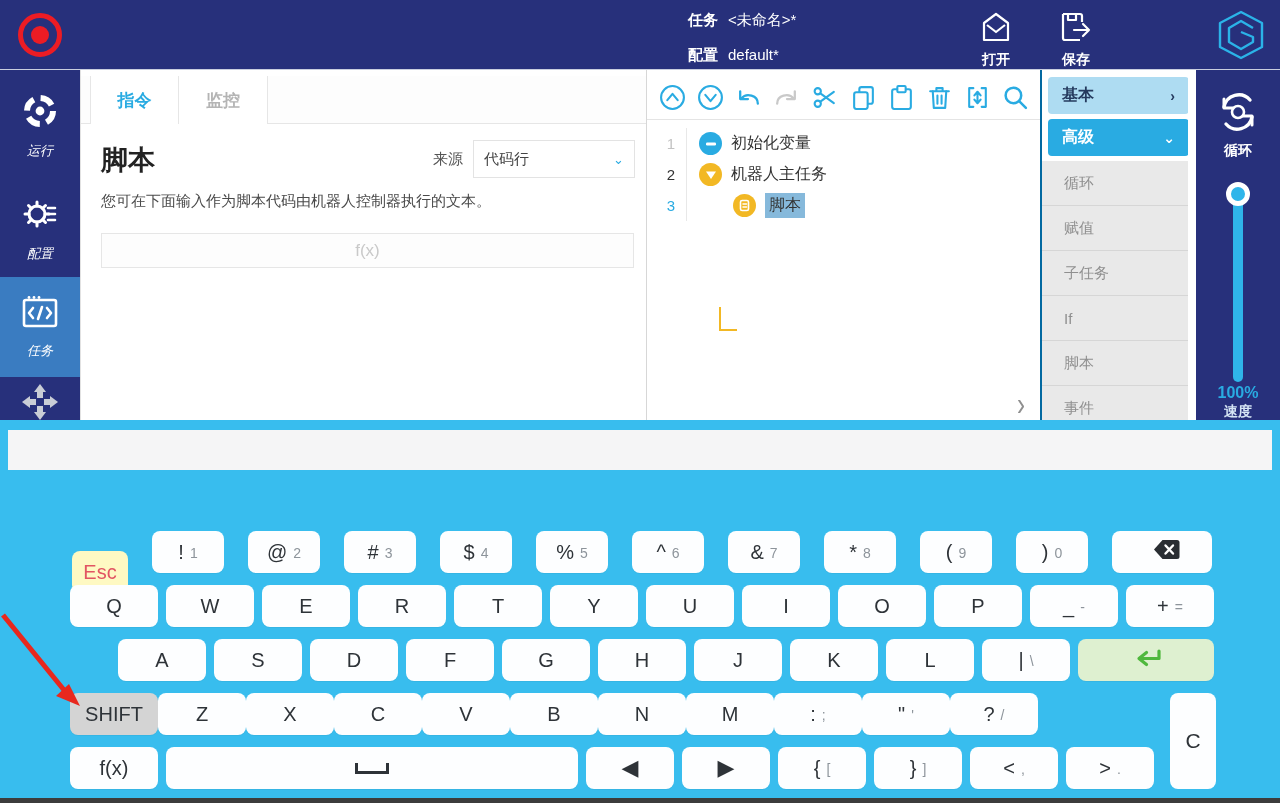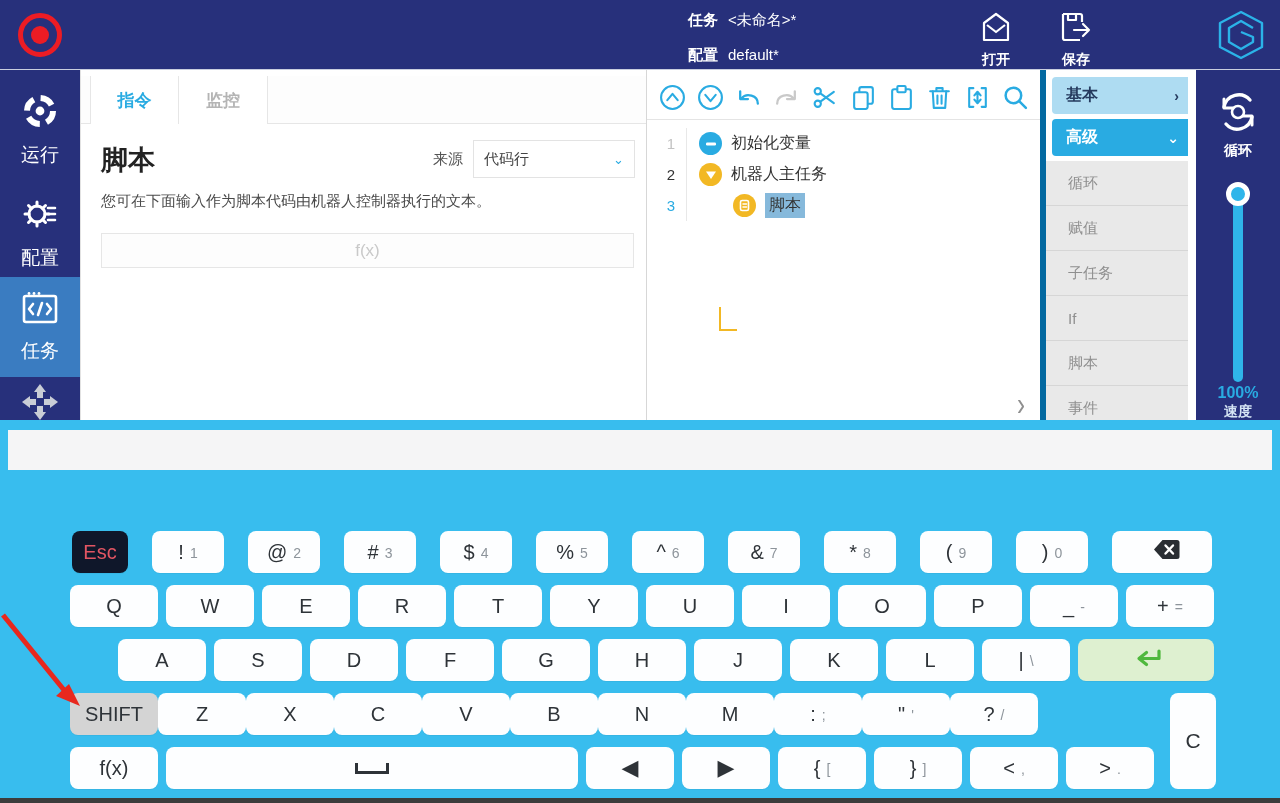--- a/index.html
+++ b/index.html
@@ -20,21 +20,21 @@
   .tb-action .lbl { color:#fff; font-size:14px; font-weight:bold; }
   .tb-new { left:880px; } .tb-open { left:960px; } .tb-save { left:1040px; }
   .logo { position:absolute; left:1216px; top:9px; }
 
   
   .content { position:absolute; left:0; top:70px; width:1280px; height:350px; background:#fff; overflow:hidden; }
 
   
   .sidebar { position:absolute; left:0; top:0; width:80px; height:350px; background:#27307b; }
   .side-item { position:absolute; left:0; width:80px; display:flex; flex-direction:column; align-items:center; gap:8px; cursor:pointer; }
-  .side-item .lbl { color:#fff; font-size:19px; }
+  .side-item .lbl { color:#fff; font-size:13px;font-style:italic; }
   .si-run { top:22px; } .si-conf { top:122px; }
   .si-task { top:137px; height:100px; width:80px; background:#3a7cc1; justify-content:center; position:absolute; top:207px; padding-top:0; }
   .si-move { top:312px; }
   .scroll-hint { position:absolute; left:81px; top:5px; width:3px; height:345px; background:#4a69ad; opacity:.85; }
 
   
   .instr { position:absolute; left:80px; top:0; width:566px; height:350px; background:#fff; border-left:1px solid #e2e2e2; }
   .tabbar { position:absolute; left:0; top:6px; width:566px; height:48px; border-bottom:1px solid #e6e6e6; background:#fdfdfd; }
   .tab { position:absolute; top:0; height:48px; width:89px; display:flex; align-items:center; justify-content:center; font-size:17px; font-weight:bold; border-left:1px solid #e6e6e6; border-right:1px solid #e6e6e6; cursor:pointer; background:#fff; }
   .tab-instruction { left:9px; color:#29abe2; }
@@ -58,21 +58,21 @@
   .ln-1 { color:#c2c2c2; } .ln-2 { color:#333; } .ln-3 { color:#29abe2; }
   .node-ico { width:23px; height:23px; border-radius:50%; display:flex; align-items:center; justify-content:center; margin-left:12px; margin-right:9px; flex:none; }
   .node-blue { background:#29abe2; } .node-yellow { background:#f2b824; }
   .node-lbl { font-size:16px; color:#333;text-align:center; }
   .node-lbl.selected { background:#86b9db; padding:2px 4px; }
   .row-3 .node-ico { margin-left:46px; }
   .elbow { position:absolute; left:719px; top:237px; width:18px; height:24px; border-left:2px solid #f2b824; border-bottom:2px solid #f2b824; }
   .tree-expand { position:absolute; left:370px; top:320px; font-size:24px; color:#8f8f8f; cursor:pointer; transform:scaleY(1.4); }
 
   
-  .cmd { position:absolute; left:1040px; top:0; width:148px; height:350px; background:#fff; border-left:6px solid #0369a1; overflow:hidden; }
+  .cmd { position:absolute; left:1040px; top:0; width:148px; height:350px; background:#fff; border-left:2px solid #0369a1; overflow:hidden; }
   .cmd-group { position:absolute; left:6px; width:141px; height:37px; border-radius:4px; display:flex; align-items:center; padding:0 14px; font-size:16px; cursor:pointer; position:absolute; }
   .cmd-basic { top:7px; background:#aedcf2; color:#253a5e; font-weight:bold; }
   .cmd-adv { top:49px; background:#29abe2; color:#fff; font-weight:bold; }
   .cmd-group .chev { margin-left:auto; font-size:14px; }
   .cmd-list { position:absolute; left:0; top:91px; width:148px; }
   .cmd-item { width:148px; height:45px; background:#e9e9e9; border-bottom:1px solid #d6d6d6; display:flex; align-items:center; padding-left:22px; font-size:15px; color:#8f8f8f; cursor:pointer; }
   .cmd-scrollstrip { position:absolute; left:148px; top:0; width:8px; height:350px; background:#f3f3f3; border-left:1px solid #e2e2e2; }
 
   
   .rail { position:absolute; left:1196px; top:0; width:84px; height:350px; background:#27307b; }
@@ -89,21 +89,21 @@
   .krow { position:absolute; display:flex; }
   .krow1 { left:72px; top:111px; gap:24px; }
   .krow2 { left:70px; top:165px; gap:8px; }
   .krow3 { left:118px; top:219px; gap:8px; }
   .krow4 { left:70px; top:273px; gap:0; }
   .krow5 { left:70px; top:327px; gap:8px; }
   .key { height:42px; background:#fdfeff; border-radius:8px; display:flex; align-items:center; justify-content:center; font-size:20px; color:#2e3338; cursor:pointer; box-shadow:0 1px 0 rgba(0,0,0,0.04); }
   .k56{width:56px} .k72{width:72px} .k88{width:88px} .k100{width:100px} .k136{width:136px} .k412{width:412px}
   .kmain { font-size:20px; color:#2e3338; }
   .ksub { font-size:14px; color:#8d949b; margin-left:6px; margin-top:2px; }
-  .key-esc { background:#0f172a; color:#e25563; }
+  .key-esc { background:#fef9c3; color:#e25563;margin-top:20px; }
   .key-shift { background:#d4d4d4; }
   .key-enter { background:#def0d0; }
   .key-cside { position:absolute; left:1170px; top:273px; width:46px; height:96px; background:#fdfeff; border-radius:8px; display:flex; align-items:center; justify-content:center; font-size:21px; color:#2e3338; cursor:pointer; }
   .space-glyph { width:34px; height:11px; border:3px solid #2e3338; border-top:none; }
   .arrow-glyph { font-size:22px; color:#2e3338; }
 
   .bottom-strip { position:absolute; left:0; top:798px; width:1280px; height:5px; background:#3c3c3c; }
 
   .red-arrow { position:absolute; left:0; top:610px; z-index:60; pointer-events:none; }
 </style>

